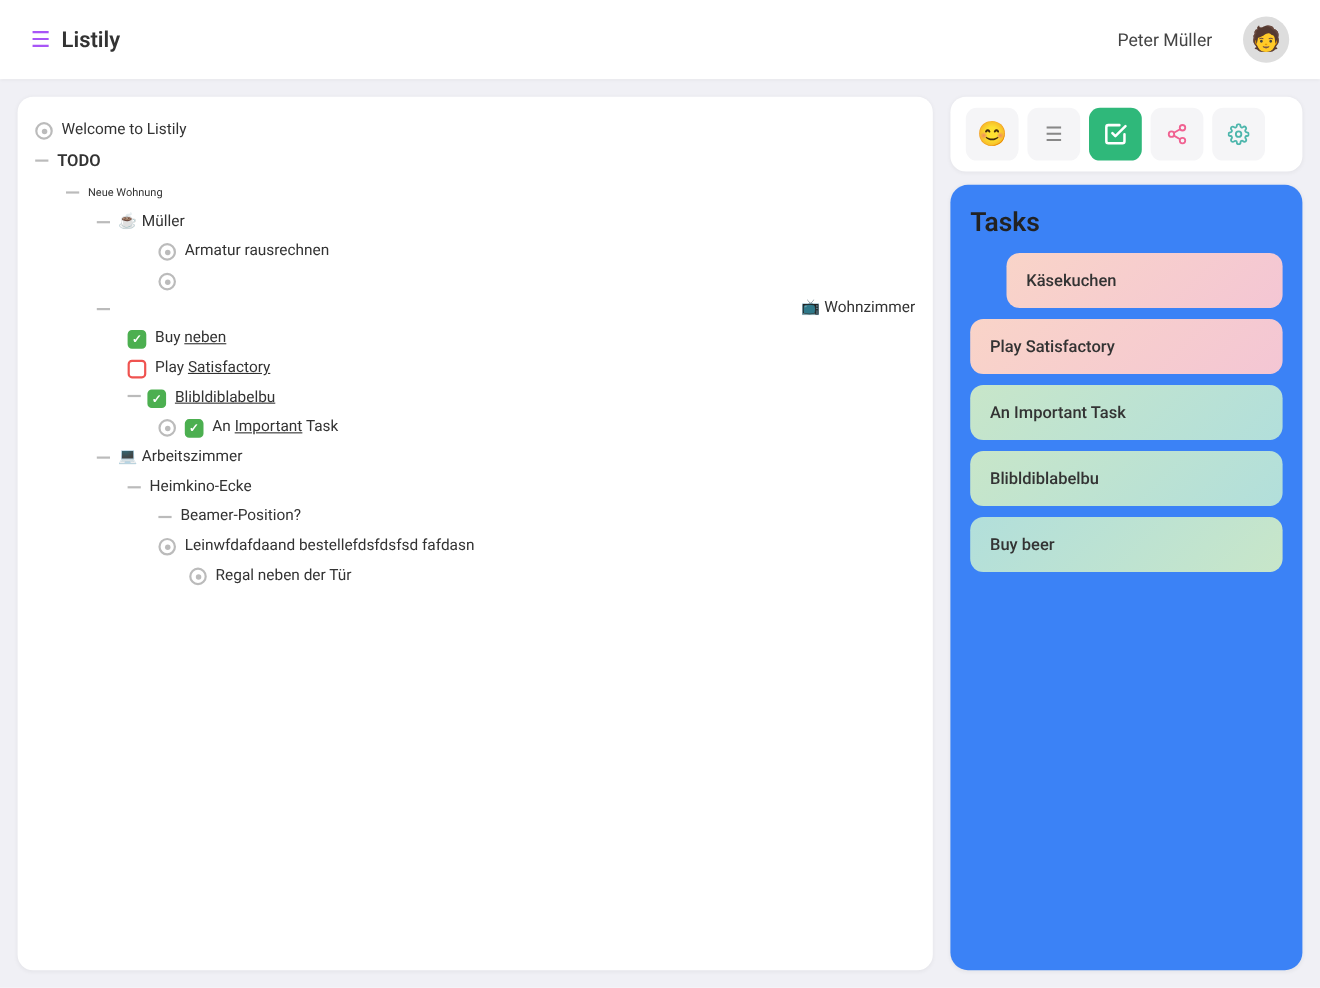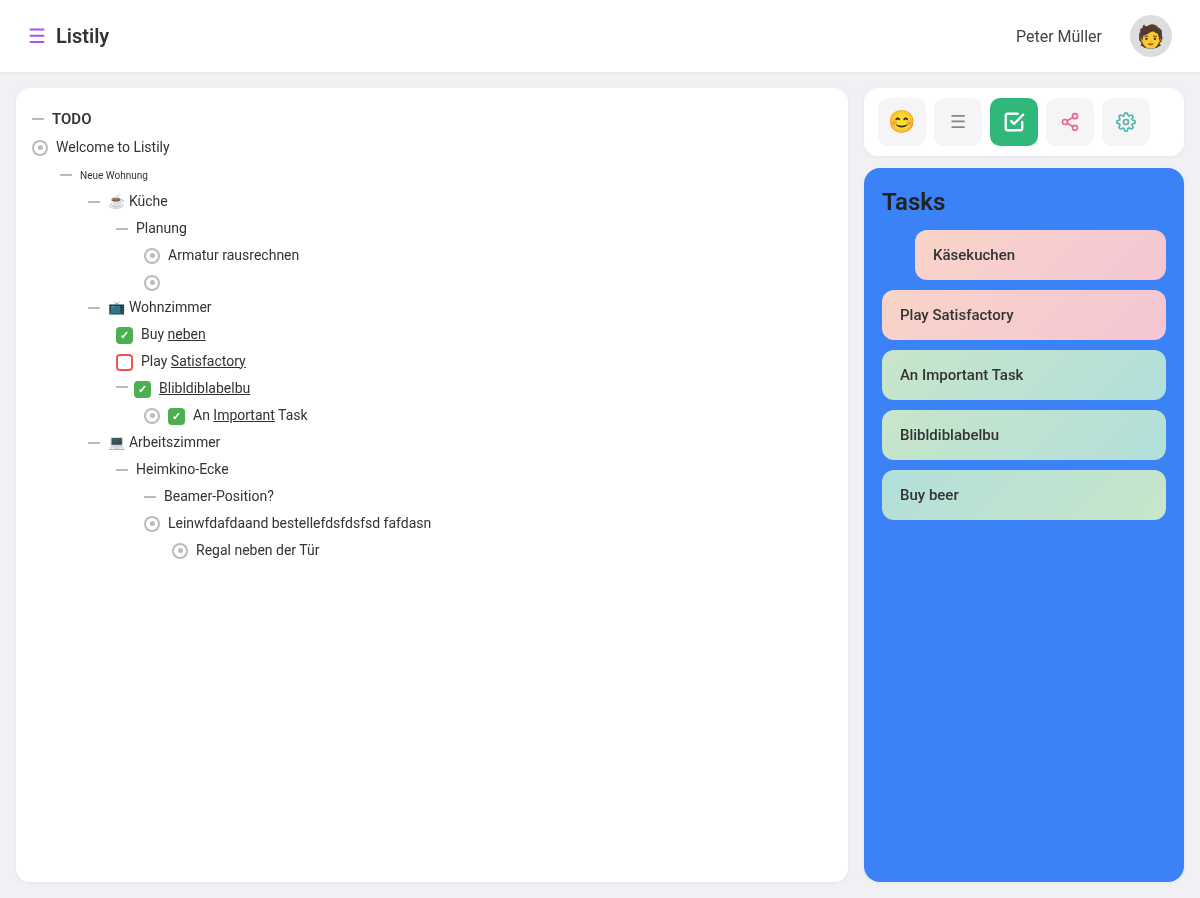--- a/index.html
+++ b/index.html
@@ -162,53 +162,49 @@
     <span class="user-name">Peter Müller</span>
     <div class="avatar">🧑</div>
   </div>
 </div>
 
 <div class="main">
 
   <div class="tree-panel">
     <div id="tree-container">
         <div style="display: flex; align-items: flex-start; padding-left: 0px; margin-bottom: 6px;">
+          <div style="flex-shrink: 0; margin-right: 8px; margin-top: 3px; width: 16px; height: 16px; border-radius: 50%; border: 2px solid rgb(187, 187, 187); background: white; display: flex; align-items: center; justify-content: center;">
+            <div style="width: 5px; height: 5px; border-radius: 50%; background: rgb(187, 187, 187);"></div>
+          </div>
+          <div style="font-size: 14px; color: rgb(51, 51, 51); line-height: 1.5;"><span>Welcome to Listily</span></div>
+        </div>
+        <div style="display: flex; align-items: flex-start; padding-left: 0px; margin-bottom: 6px;">
           <div style="flex-shrink: 0; margin-right: 8px; margin-top: 10px; width: 12px; height: 2px; background: rgb(187, 187, 187);"></div>
           <div style="font-size: 14px; color: rgb(51, 51, 51); line-height: 1.5;"><span style="font-weight: 600; font-size: 15px;">TODO</span></div>
         </div>
-        <div style="display: flex; align-items: flex-start; padding-left: 0px; margin-bottom: 6px;">
-          <div style="flex-shrink: 0; margin-right: 8px; margin-top: 3px; width: 16px; height: 16px; border-radius: 50%; border: 2px solid rgb(187, 187, 187); background: white; display: flex; align-items: center; justify-content: center;">
-            <div style="width: 5px; height: 5px; border-radius: 50%; background: rgb(187, 187, 187);"></div>
-          </div>
-          <div style="font-size: 14px; color: rgb(51, 51, 51); line-height: 1.5;"><span>Welcome to Listily</span></div>
-        </div>
         <div style="display: flex; align-items: flex-start; padding-left: 28px; margin-bottom: 6px;">
           <div style="flex-shrink: 0; margin-right: 8px; margin-top: 10px; width: 12px; height: 2px; background: rgb(187, 187, 187);"></div>
           <div style="font-size: 14px; color: rgb(51, 51, 51); line-height: 1.5;"><span style="font-weight: 400; font-size: 10px;">Neue Wohnung</span></div>
         </div>
         <div style="display: flex; align-items: flex-start; padding-left: 56px; margin-bottom: 6px;">
           <div style="flex-shrink: 0; margin-right: 8px; margin-top: 10px; width: 12px; height: 2px; background: rgb(187, 187, 187);"></div>
-          <div style="font-size: 14px; color: rgb(51, 51, 51); line-height: 1.5;"><span>☕ Küche</span></div>
-        </div>
-        <div style="display: flex; align-items: flex-start; padding-left: 84px; margin-bottom: 6px;">
-          <div style="flex-shrink: 0; margin-right: 8px; margin-top: 10px; width: 12px; height: 2px; background: rgb(187, 187, 187);"></div>
-          <div style="font-size: 14px; color: rgb(51, 51, 51); line-height: 1.5;"><span>Planung</span></div>
+          <div style="font-size: 14px; color: rgb(51, 51, 51); line-height: 1.5;"><span>☕ Müller</span></div>
         </div>
         <div style="display: flex; align-items: flex-start; padding-left: 112px; margin-bottom: 6px;">
           <div style="flex-shrink: 0; margin-right: 8px; margin-top: 3px; width: 16px; height: 16px; border-radius: 50%; border: 2px solid rgb(187, 187, 187); background: white; display: flex; align-items: center; justify-content: center;">
             <div style="width: 5px; height: 5px; border-radius: 50%; background: rgb(187, 187, 187);"></div>
           </div>
           <div style="font-size: 14px; color: rgb(51, 51, 51); line-height: 1.5;"><span>Armatur rausrechnen</span></div>
         </div>
         <div style="display: flex; align-items: flex-start; padding-left: 112px; margin-bottom: 6px;">
           <div style="flex-shrink: 0; margin-right: 8px; margin-top: 3px; width: 16px; height: 16px; border-radius: 50%; border: 2px solid rgb(187, 187, 187); background: white; display: flex; align-items: center; justify-content: center;">
             <div style="width: 5px; height: 5px; border-radius: 50%; background: rgb(187, 187, 187);"></div>
           </div>
         </div>
-        <div style="display: flex; align-items: flex-start; padding-left: 56px; margin-bottom: 6px;">
+        <div style="display: flex; align-items: flex-start; padding-left: 56px; margin-bottom: 6px; justify-content: space-between;">
           <div style="flex-shrink: 0; margin-right: 8px; margin-top: 10px; width: 12px; height: 2px; background: rgb(187, 187, 187);"></div>
           <div style="font-size: 14px; color: rgb(51, 51, 51); line-height: 1.5;"><span>📺 Wohnzimmer</span></div>
         </div>
         <div style="display: flex; align-items: flex-start; padding-left: 84px; margin-bottom: 6px;">
           <div style="flex-shrink: 0; margin-right: 8px; margin-top: 3px; width: 17px; height: 17px; border-radius: 4px; border: 2px solid rgb(76, 175, 80); background: rgb(76, 175, 80); display: flex; align-items: center; justify-content: center; color: white; font-size: 11px; font-weight: 700;">✓</div>
           <div style="font-size: 14px; color: rgb(51, 51, 51); line-height: 1.5;"><span>Buy </span><span style="text-decoration: underline;">neben</span></div>
         </div>
         <div style="display: flex; align-items: flex-start; padding-left: 84px; margin-bottom: 6px;">
           <div style="flex-shrink: 0; margin-right: 8px; margin-top: 3px; width: 17px; height: 17px; border-radius: 4px; border: 2px solid rgb(239, 83, 80); background: white;"></div>
           <div style="font-size: 14px; color: rgb(51, 51, 51); line-height: 1.5;"><span>Play </span><span style="text-decoration: underline;">Satisfactory</span></div>

